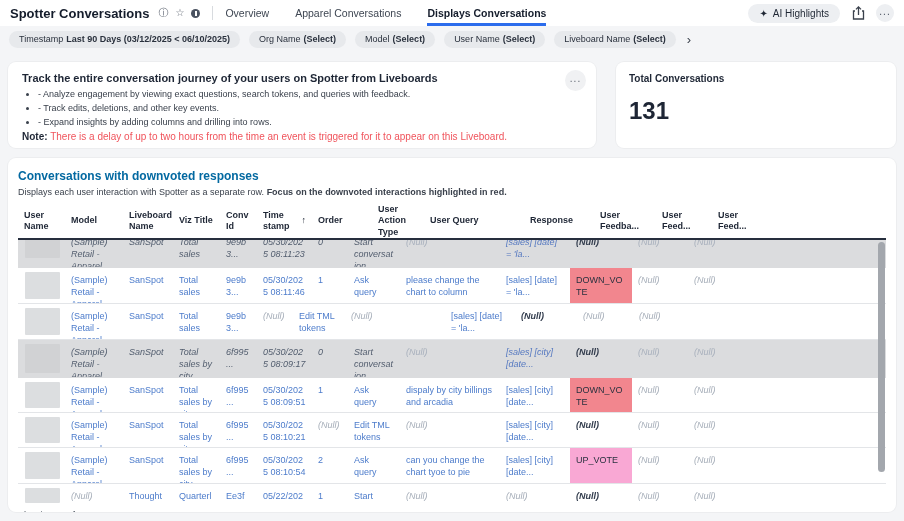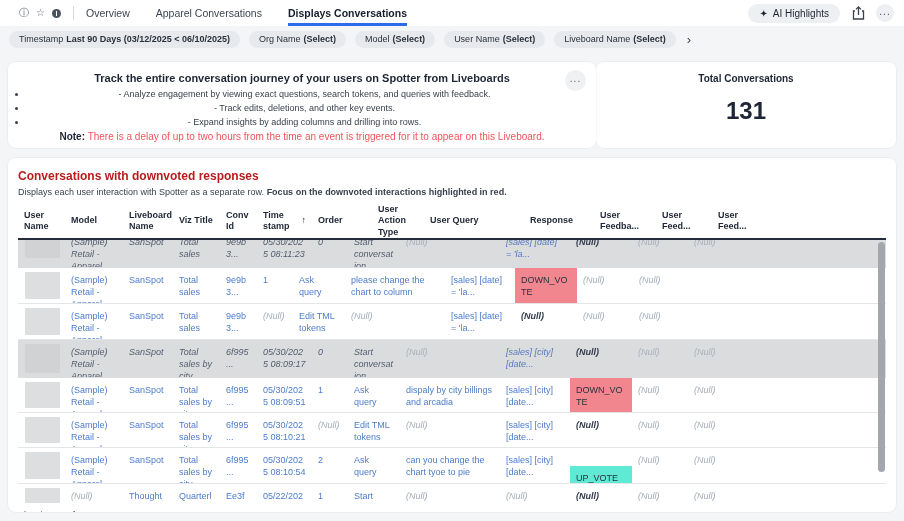--- a/index.html
+++ b/index.html
@@ -29,66 +29,67 @@
   .ai-btn { background:#edeff2; border-radius:12px; height:19px; display:flex; align-items:center; gap:5px; padding:0 11px; font-size:10px; color:#1f2734; cursor:pointer; white-space:nowrap; }
   .sparkle { font-size:10px; color:#1f2734; }
   .share-btn { width:18px; height:18px; display:flex; align-items:center; justify-content:center; cursor:pointer; }
   .more-btn { width:18px; height:18px; border-radius:50%; background:#edeff2; color:#4a5260; font-size:10px; letter-spacing:1px; display:flex; align-items:center; justify-content:center; cursor:pointer; padding-bottom:4px; }
   
   .filterbar { position:absolute; top:26px; left:0; right:0; height:26px; display:flex; align-items:center; gap:9px; padding:0 9px; }
   .chip { background:#e7e9ec; border-radius:12px; height:17px; display:flex; align-items:center; padding:0 10px; font-size:9px; color:#2a313d; white-space:nowrap; cursor:pointer; }
   .chip b { margin-left:3px; }
   .chev { font-size:13px; color:#3a414c; cursor:pointer; line-height:1; padding:0 2px; }
   
-  .cards-row { position:absolute; top:62px; left:8px; right:8px; height:86px; display:flex; gap:0;text-align:center; }
+  .cards-row { position:absolute; top:62px; left:8px; right:8px; height:86px; display:flex; gap:20px; }
   .card { background:#fff; border-radius:8px; box-shadow:0 0 0 1px rgba(0,0,0,0.03); }
   .info-card { width:588px; flex:none; padding:10px 14px; position:relative; }
   .info-title { font-size:11px; font-weight:bold; color:#1e2635; }
-  .info-list { list-style:disc; margin:4px 0 0 5px; }
+  .info-list { list-style:disc; margin:4px 0 0 16px; }
   .info-list li { font-size:9px; color:#3a414c; line-height:1.55; }
   .note-line { font-size:10px; margin-top:1px; }
   .note-label { font-weight:bold; color:#1e2635; }
   .note-text { color:#f0545c; }
   .card-more { position:absolute; top:8px; right:10px; width:21px; height:21px; border-radius:50%; background:#f0f1f3; color:#5f6672; font-size:10px; letter-spacing:1px; display:flex; align-items:center; justify-content:center; cursor:pointer; padding-bottom:5px; }
   .kpi-card { flex:1; padding:11px 13px; }
   .kpi-label { font-size:10px; font-weight:bold; color:#1e2635; }
   .kpi-value { font-size:24px; font-weight:bold; color:#1e2635; margin-top:13px; }
   
   .table-card { position:absolute; top:158px; left:8px; right:8px; bottom:9px; padding:11px 10px 8px 10px; background:#fff; border-radius:8px; overflow:hidden; }
-  .tbl-title { font-size:12px; font-weight:bold; color:#b91c1c; }
+  .tbl-title { font-size:12px; font-weight:bold; color:#0369a1; }
   .tbl-sub { font-size:9px; color:#3a414c; margin-top:4px; }
   .tbl-wrap { position:relative; margin-top:7px; }
   .thead { display:flex; border-bottom:2px solid #262e3d; }
   .th { font-size:9px; font-weight:bold; color:#1e2635; padding:0 6px; min-height:31px; display:flex; align-items:center; line-height:1.25; }
   .th .sort { margin-left:4px; font-size:9px; font-weight:bold; }
   .tbody { height:264px; overflow:hidden; position:relative; }
   .tr { display:flex; border-bottom:1px solid #e3e5e8; background:#fff; overflow:hidden; cursor:pointer; }
   .tr.gray { background:#dbdcde; border-bottom-color:#dbdcde; }
   .td { font-size:9px; line-height:1.35; padding:6px 6px 0 6px; overflow:hidden; word-wrap:break-word; }
   .tr.clip-top .td { margin-top:-10px; }
   .td.w { color:#4d7ccb; }
   .tr.gray .td { color:#525d6e; font-style:italic; }
   .tr.gray .td.resp { color:#5578c0; }
   .td.null { color:#a6aeb9 !important; font-style:italic; }
   .tr.gray .td.null { color:#a9b1bd !important; }
   .td.null-dark { color:#333d4e !important; font-weight:bold; font-style:italic; }
   .td.vote { font-style:normal !important; color:#29313f !important; font-weight:normal; }
   .td.vote.down { background:#f2868e; }
-  .td.vote.up { background:#5eead4;margin-top:18px; }
+  .td.vote.up { background:#f9a8d4; }
   .user-block { border-radius:1px; }
   .tr .user-block { background:#dcdee0; }
   .tr.gray .user-block { background:#d1d2d4; }
   .vscroll { position:absolute; top:36px; right:1px; width:7px; bottom:30px; }
   .vthumb { position:absolute; top:2px; left:0; width:7px; height:230px; border-radius:4px; background:#a3a7ad; cursor:pointer; }
   .tbl-footer { font-size:9px; color:#454d59; margin-top:6px; }
 </style>
 </head>
 <body>
 
 <div class="topbar">
+  <span class="page-title">Spotter Conversations</span>
   <span class="title-icons">
     <span class="t-icon">ⓘ</span>
     <span class="t-icon">☆</span>
     <span class="badge-dot"></span>
   </span>
   <span class="v-divider"></span>
   <div class="tabs">
       <div class="tab">Overview</div>
       <div class="tab">Apparel Conversations</div>
       <div class="tab active">Displays Conversations</div>
@@ -225,20 +226,21 @@
           <div class="td" style="flex: 1 1 0%;"></div>
         </div>
         <div class="tr white" style="height: 36px;">
           <div class="td" style="width: 47px; flex: 0 0 auto; padding: 4px 0px 0px 7px;">
             <div class="user-block" style="width: 35px; height: 27px;"></div>
           </div>
           <div class="td w" style="width: 58px; flex: 0 0 auto;">(Sample) Retail - Apparel</div>
           <div class="td w" style="width: 50px; flex: 0 0 auto;">SanSpot</div>
           <div class="td w" style="width: 47px; flex: 0 0 auto;">Total sales</div>
           <div class="td w" style="width: 37px; flex: 0 0 auto;">9e9b3...</div>
+          <div class="td w" style="width: 55px; flex: 0 0 auto;">05/30/2025 08:11:46</div>
           <div class="td w" style="width: 36px; flex: 0 0 auto;">1</div>
           <div class="td w" style="width: 52px; flex: 0 0 auto;">Ask query</div>
           <div class="td w" style="width: 100px; flex: 0 0 auto;">please change the chart to column</div>
           <div class="td w resp" style="width: 70px; flex: 0 0 auto;">[sales] [date] = 'la...</div>
           <div class="td vote down" style="width: 62px; flex: 0 0 auto;">DOWN_VOTE</div>
           <div class="td null" style="width: 56px; flex: 0 0 auto;">(Null)</div>
           <div class="td null" style="width: 52px; flex: 0 0 auto;">(Null)</div>
           <div class="td" style="flex: 1 1 0%;"></div>
         </div>
         <div class="tr white" style="height: 36px;">

